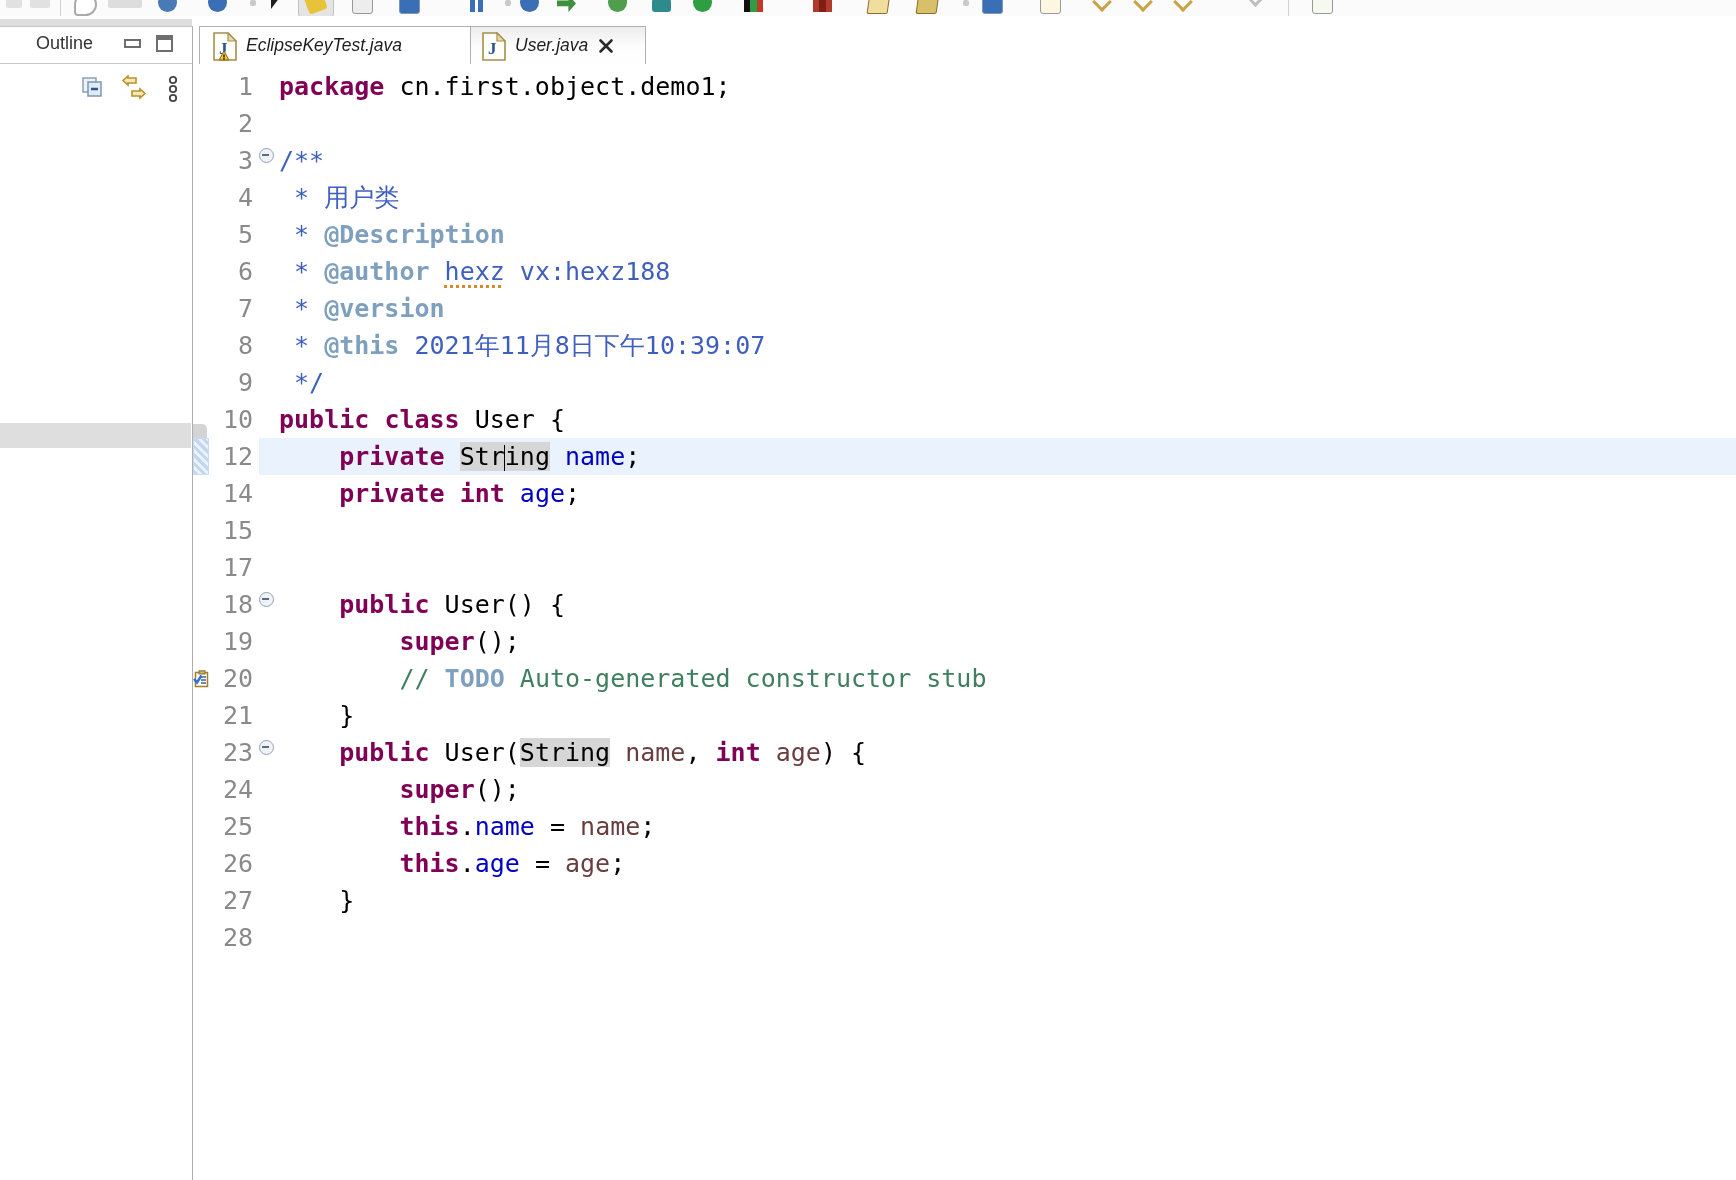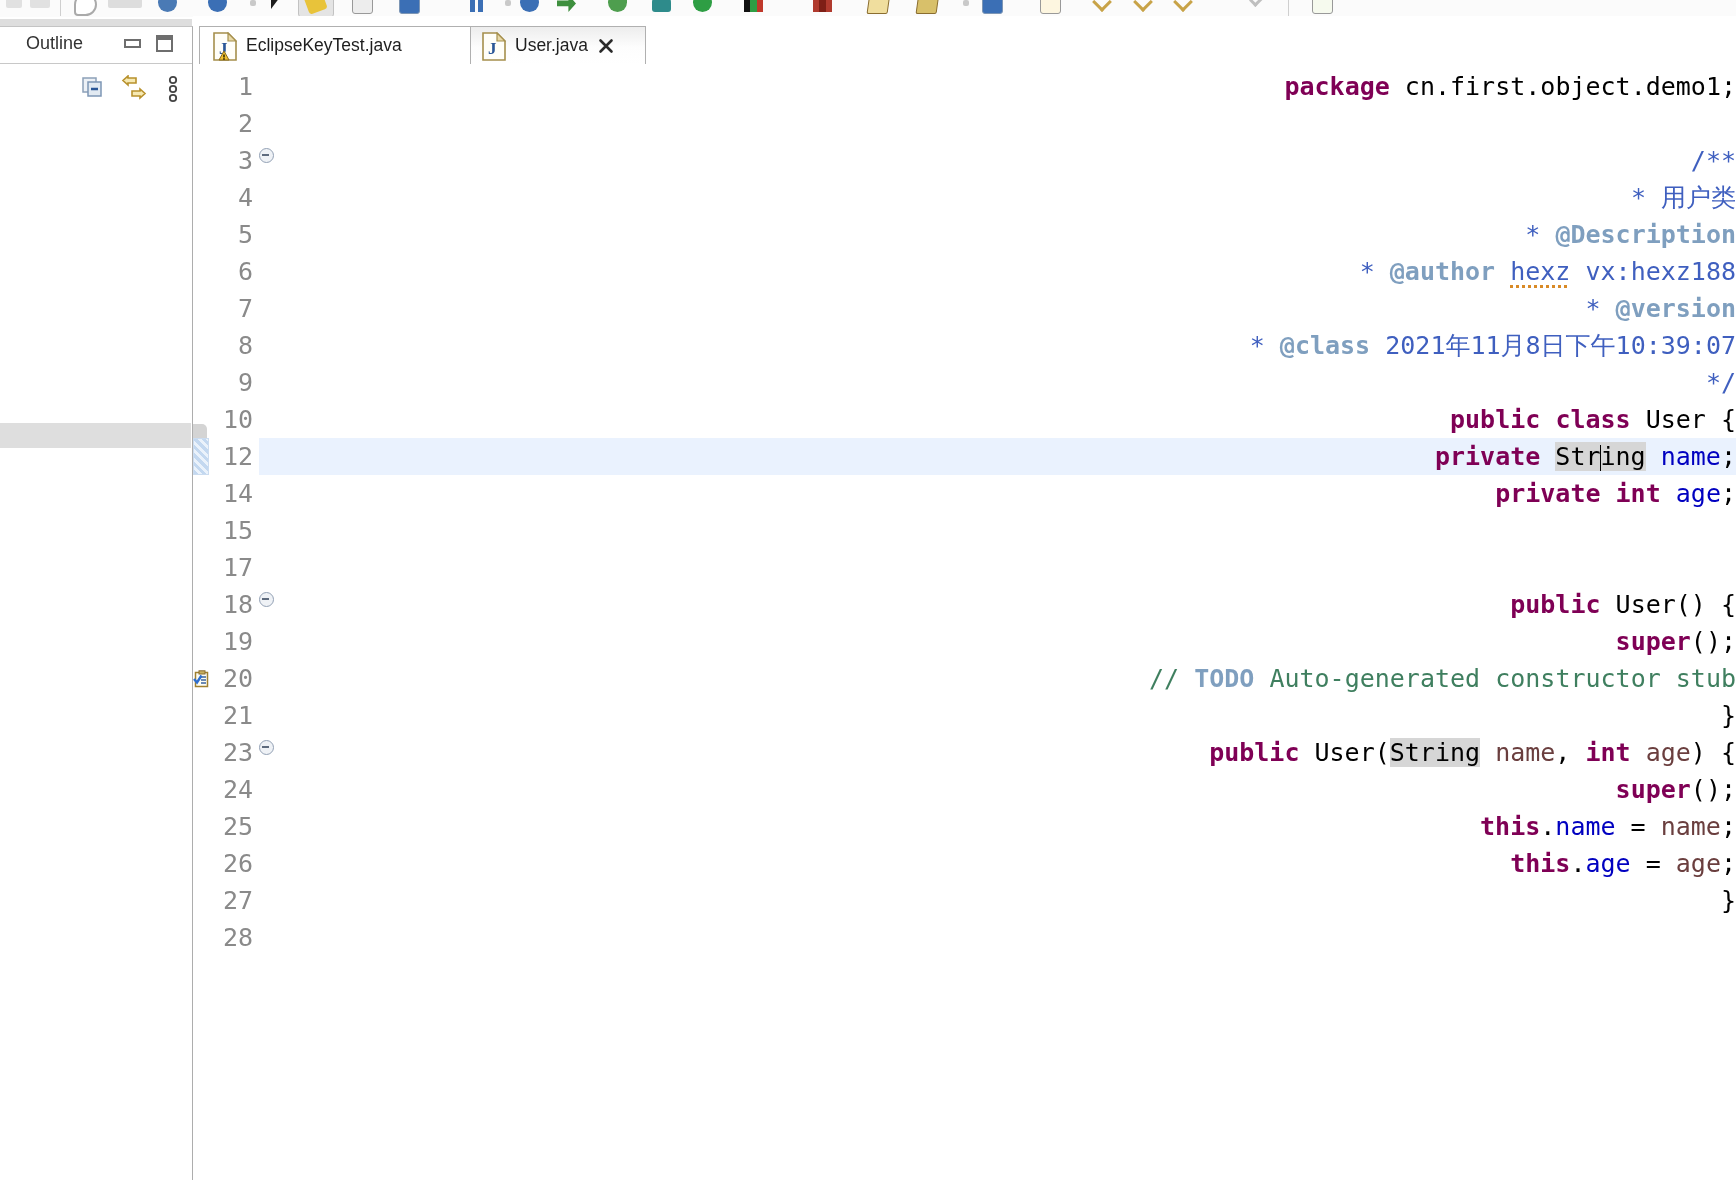--- a/index.html
+++ b/index.html
@@ -38,52 +38,52 @@
      border-left:3px solid #BFBFBF;border-bottom:3px solid #BFBFBF;transform:rotate(-45deg);}
   .shape-bubble{border:2px solid #AAA;border-radius:50% 50% 50% 4px;background:#fff;}
 
   
   .pane-top-band{position:absolute;top:19px;height:7px;background:#DEDEDE;}
 
   
   #left-panel{position:absolute;left:0;top:26px;width:192px;height:1154px;background:#fff;
               border-right:1px solid #ADADAD;border-top:1px solid #C4C4C4;}
   #outline-header{position:relative;height:36px;border-bottom:1px solid #C8C8C8;}
-  #outline-title{position:absolute;left:26px;top:6px;font-size:18px;color:#333;text-align:right;}
+  #outline-title{position:absolute;left:36px;top:6px;font-size:18px;color:#333;text-align:right;}
   .win-btn{position:absolute;top:7px;width:22px;height:20px;background:transparent;border:none;padding:0;cursor:default;}
   #outline-toolbar{position:absolute;right:6px;top:48px;display:flex;gap:14px;align-items:center;}
   .ol-btn{width:26px;height:26px;background:transparent;border:none;padding:0;}
   #left-gray-strip{position:absolute;left:0;top:396px;width:191px;height:25px;background:#DEDEDE;}
 
   
   #editor-area{position:absolute;left:193px;top:16px;right:0;bottom:0;background:#fff;}
 
   
   #tabbar{position:absolute;left:0;top:10px;right:0;height:39px;}
   #tabbar .bottom-line{position:absolute;left:6px;right:0;bottom:0;height:1px;background:#ABABAB;}
   .tab{position:absolute;top:0;height:38px;display:flex;align-items:center;background:#fff;
        border:1px solid #B0B0B0;border-bottom:none;box-sizing:border-box;font-size:17.5px;color:#1e1e1e;}
   #tab-0{left:6px;width:272px;padding-left:13px;}
   #tab-1{left:277px;width:176px;padding-left:11px;background:linear-gradient(#EDEDED,#FDFDFD 55%,#FFFFFF);}
   .tab-icon{position:relative;width:24px;height:28px;margin-right:9px;flex:none;}
-  .tab-label{white-space:nowrap;}
+  .tab-label{white-space:nowrap;font-style:italic;}
   .tab-close{margin-left:9px;background:transparent;border:none;padding:0;width:18px;height:18px;}
 
   
   #code-pane{position:absolute;left:0;top:48px;right:0;bottom:0;background:#fff;overflow:hidden;}
   #range-indicator{position:absolute;left:0;top:360px;width:14px;height:40px;background:#D4D4D4;
                    border-radius:0 5px 5px 0;}
   .row{display:flex;height:37px;align-items:center;position:relative;}
   .row:first-child{margin-top:4px;}
   .cell-m{width:16px;height:37px;flex:none;position:relative;}
   .cell-n{width:44px;flex:none;text-align:right;padding-right:6px;color:#8A8A8A;
           font-family:"DejaVu Sans Mono", monospace;font-size:25px;}
   .cell-f{width:20px;height:37px;flex:none;position:relative;}
   .cell-c{flex:1;white-space:pre;font-family:"DejaVu Sans Mono", monospace;font-size:25px;height:37px;
-          line-height:37px;text-align:right;}
+          line-height:37px;}
   .row.current .cell-f,.row.current .cell-c{background:#EAF2FE;}
   .marker-range{position:absolute;inset:0;background:repeating-linear-gradient(45deg,#C3D8F0 0 3px,#EAF2FB 3px 6px);
                 border:1px solid #CBDCF0;box-sizing:border-box;}
   .fold-dot{position:absolute;left:0;top:6px;width:13px;height:13px;border-radius:50%;
             border:1px solid #93A1B5;background:#EFF2F6;}
   .fold-dot:after{content:"";position:absolute;left:2px;top:5px;width:7px;height:2px;background:#5E6B7E;}
   .cursor{display:inline-block;width:2px;height:26px;background:#000;vertical-align:middle;margin:0 -1px;}
 
   
   .sk{color:#7F0055;font-weight:bold;}
@@ -268,21 +268,21 @@
         <div class="row">
           <div class="cell-m"></div>
           <div class="cell-n">7</div>
           <div class="cell-f"></div>
           <div class="cell-c"><span class="sjd"> * </span><span class="sjt">@version</span></div>
         </div>
         <div class="row">
           <div class="cell-m"></div>
           <div class="cell-n">8</div>
           <div class="cell-f"></div>
-          <div class="cell-c"><span class="sjd"> * </span><span class="sjt">@class</span><span class="sjd"> 2021年11月8日下午10:39:07</span></div>
+          <div class="cell-c"><span class="sjd"> * </span><span class="sjt">@this</span><span class="sjd"> 2021年11月8日下午10:39:07</span></div>
         </div>
         <div class="row">
           <div class="cell-m"></div>
           <div class="cell-n">9</div>
           <div class="cell-f"></div>
           <div class="cell-c"><span class="sjd"> */</span></div>
         </div>
         <div class="row">
           <div class="cell-m"></div>
           <div class="cell-n">10</div>

